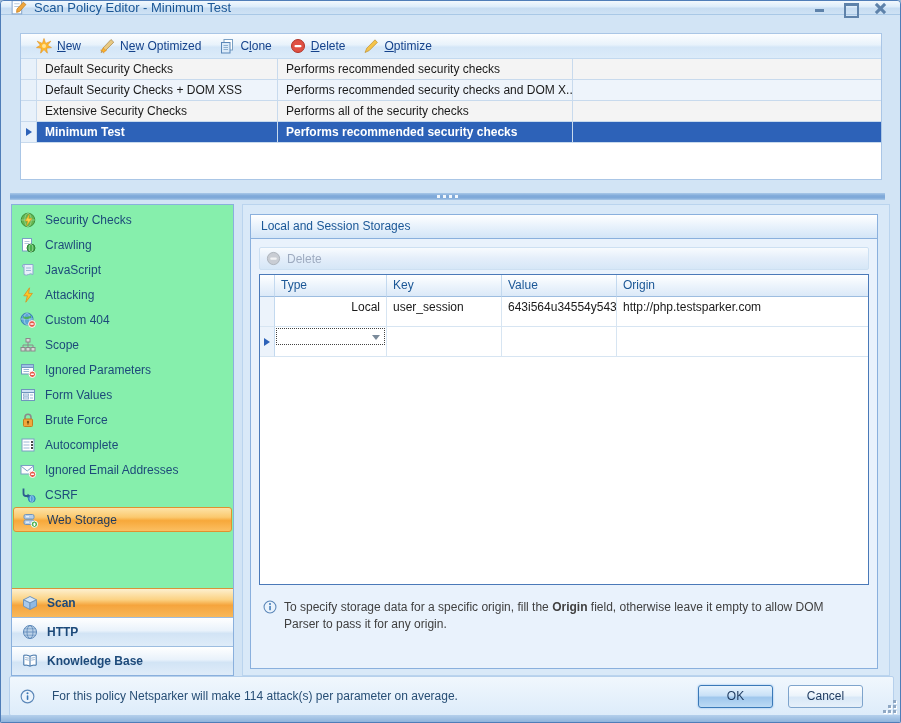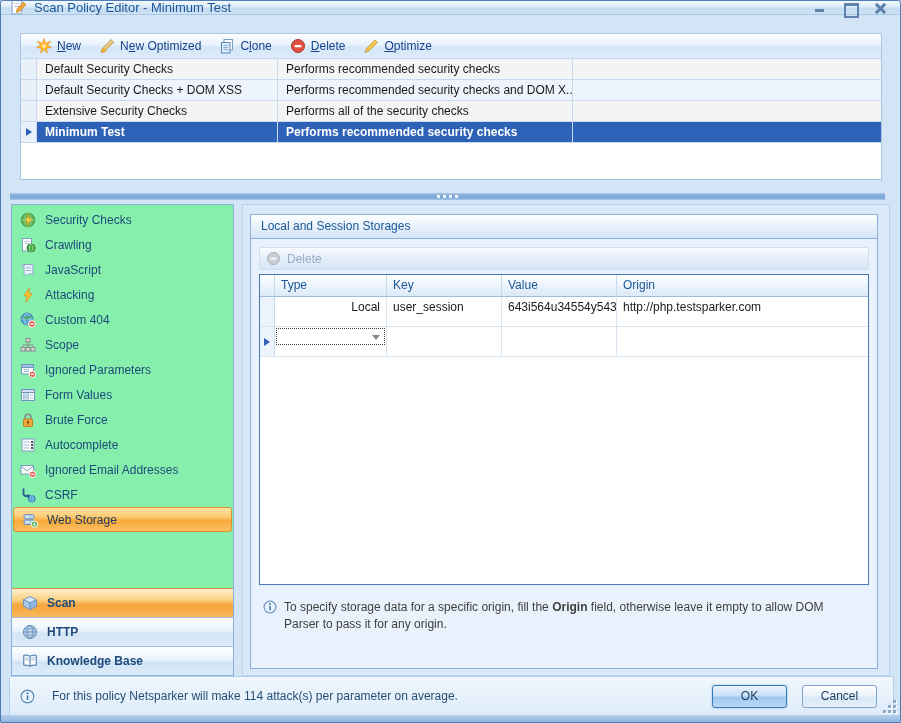--- a/index.html
+++ b/index.html
@@ -143,21 +143,21 @@
   .btn {
     width:75px; height:23px; border-radius:3px; text-align:center; line-height:21px;
     color:#1d3a5f; cursor:default;
   }
   .btn-ok {
     border:1px solid #3a79b8;
     background:linear-gradient(180deg,#e9f4fd 0%,#c9e1f7 45%,#9fc7ed 55%,#bcdaf4 100%);
     box-shadow:0 0 2px #7fb4e8;
   }
   .btn-cancel {
-    margin-left:8px; margin-right:6px; border:1px solid #7ea4cc;
+    margin-left:8px; margin-right:20px; border:1px solid #7ea4cc;
     background:linear-gradient(180deg,#fdfeff 0%,#ecf4fb 45%,#d8e8f7 55%,#e6f0fa 100%);
   }
   .bottom-band {
     position:absolute; left:0; right:0; bottom:0; height:7px;
     background:linear-gradient(180deg,#b5d0ec,#8fb4dc);
   }
   .resize-grip { position:absolute; right:4px; bottom:9px; width:14px; height:14px; }
   .resize-grip i { position:absolute; width:3px; height:3px; background:#8fa8c4; box-shadow:1px 1px 0 #fff; }
   .resize-grip i:nth-child(1){right:0;bottom:0;} .resize-grip i:nth-child(2){right:5px;bottom:0;}
   .resize-grip i:nth-child(3){right:10px;bottom:0;} .resize-grip i:nth-child(4){right:0;bottom:5px;}

